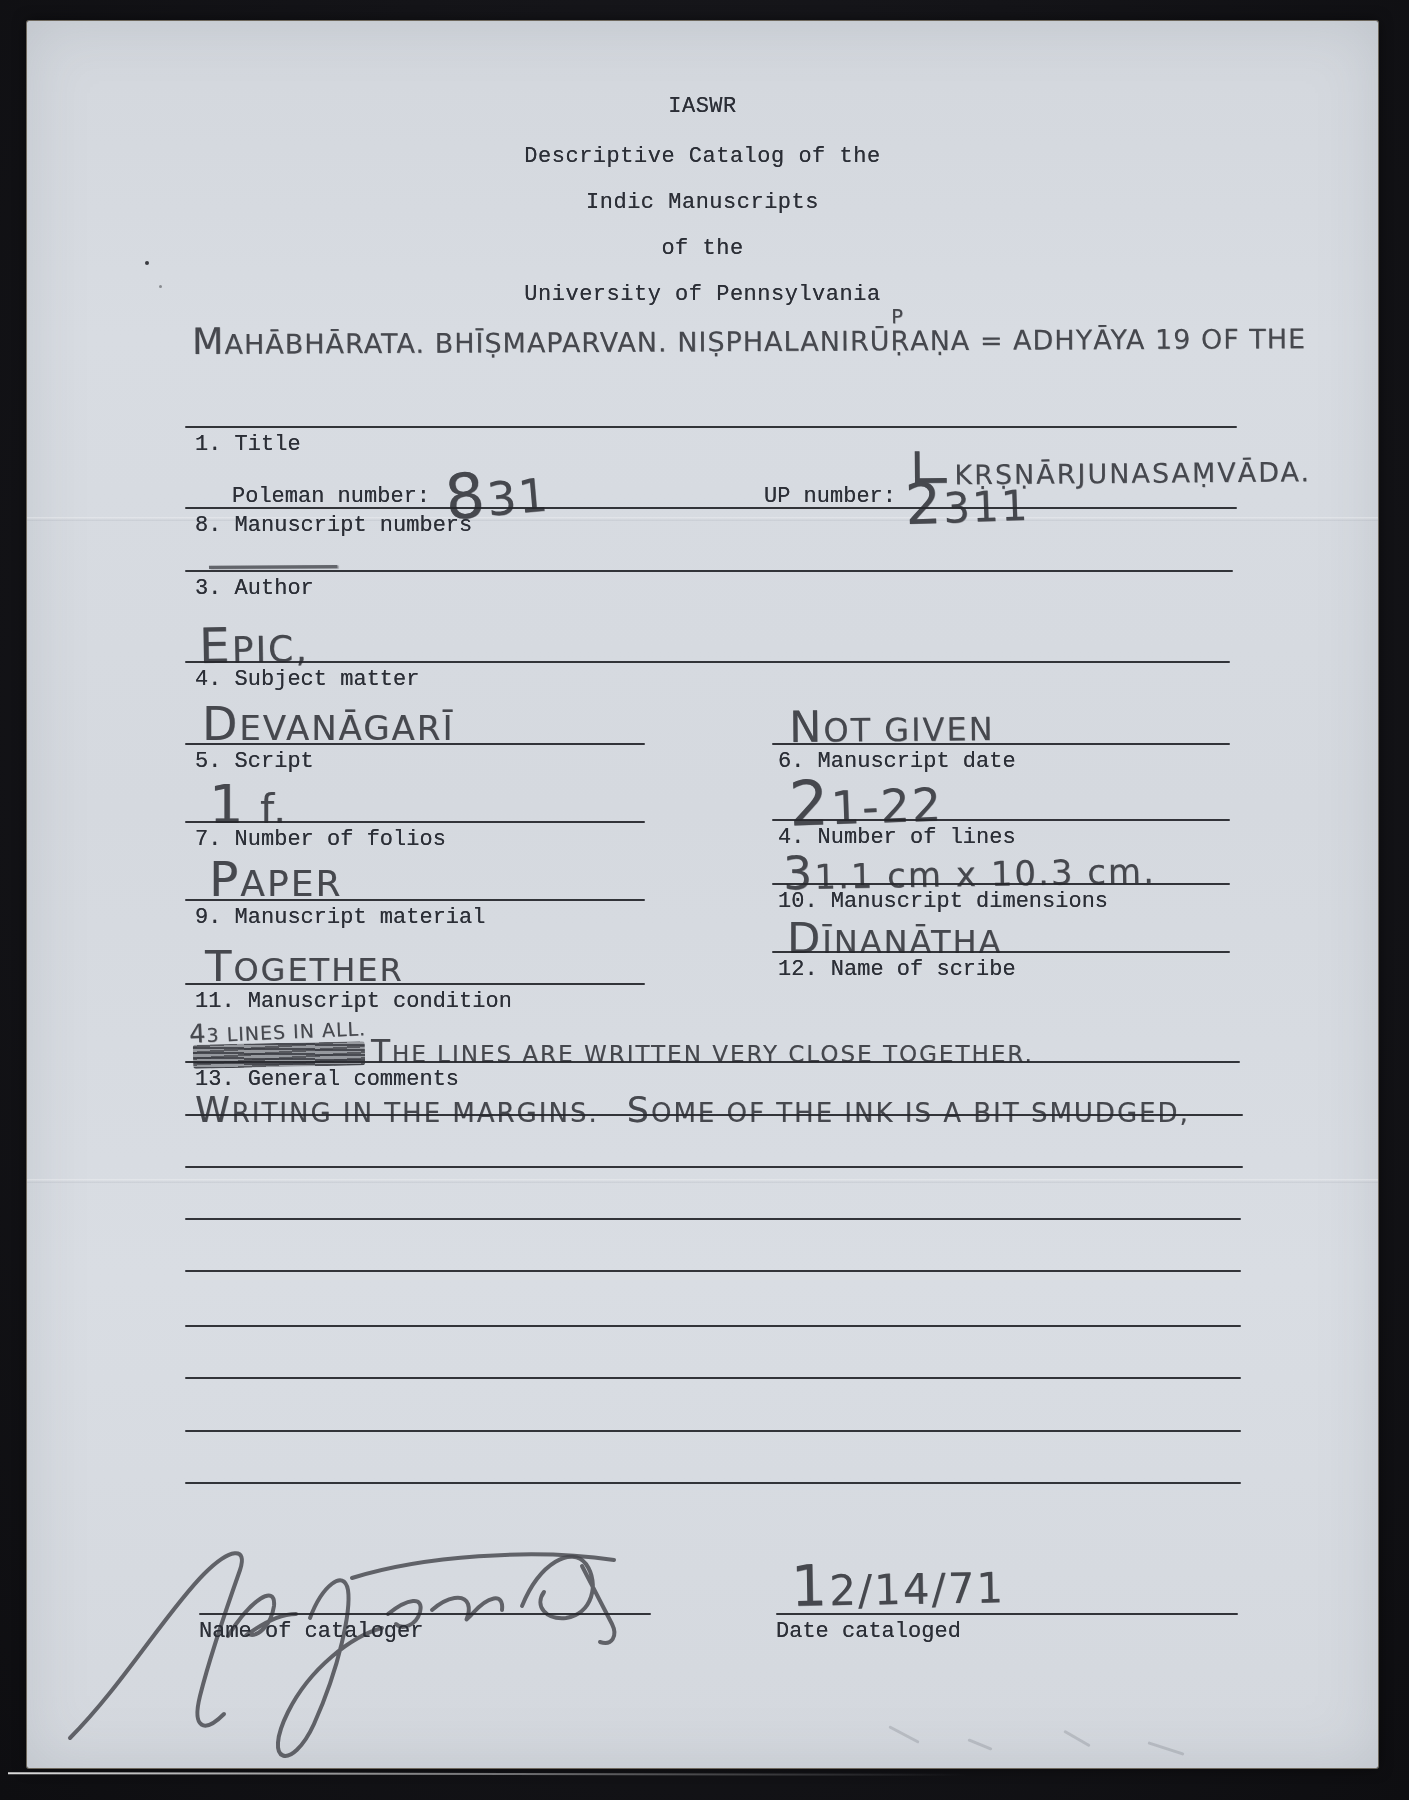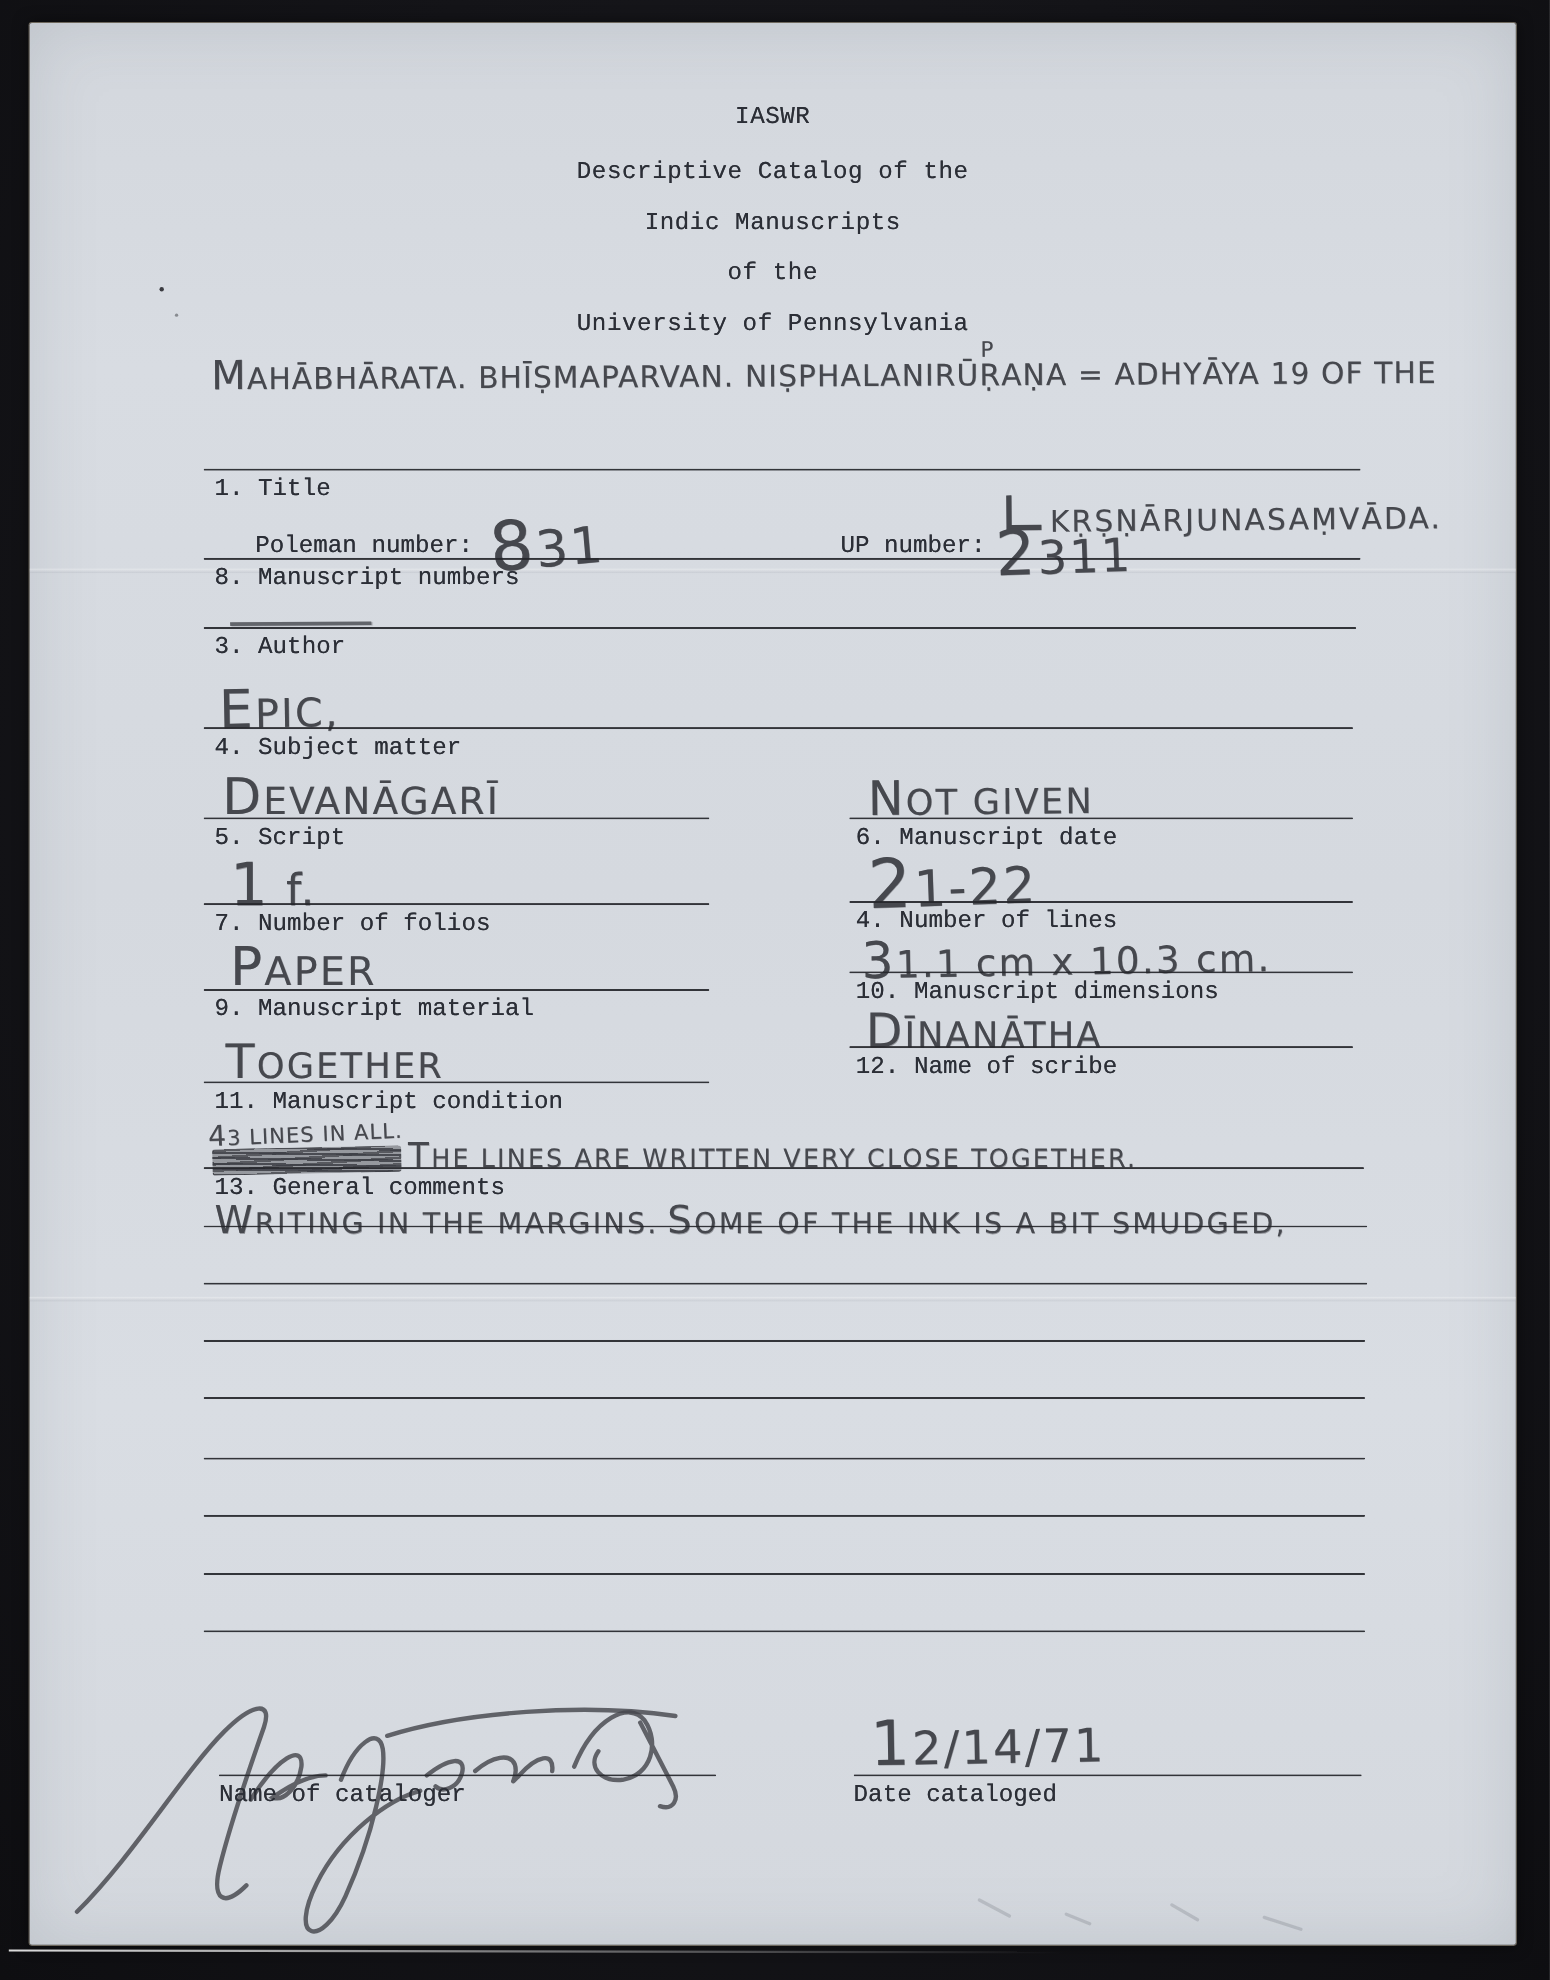--- a/index.html
+++ b/index.html
@@ -112,21 +112,21 @@
   <div class="typed" style="left:168px;top:968px">11. Manuscript condition</div>
   <div class="typed" style="left:751px;top:936px">12. Name of scribe</div>
 
   <div class="hw" style="left:162px;top:994px;font-size:19px;letter-spacing:1px;transform:rotate(-2.5deg)">43 LINES IN ALL.</div>
   <div class="scratch" style="left:166px;top:1022px;width:172px;height:24px"></div>
   <div class="hw" style="left:344px;top:1012px;font-size:23px">THE LINES ARE WRITTEN VERY CLOSE TOGETHER.</div>
   <div class="rule" style="left:158px;top:1040px;width:1055px"></div>
   <div class="typed" style="left:168px;top:1046px">13. General comments</div>
 
   <div class="hw" style="left:168px;top:1068px;font-size:26px">
-    <span class="seg">WRITING IN THE MARGINS.</span><span class="seg" style="margin-left:8px">SOME OF THE INK IS A BIT SMUDGED,</span>
+    <span class="seg">WRITING IN THE MARGINS.</span><span class="seg" style="margin-left:28px">SOME OF THE INK IS A BIT SMUDGED,</span>
   </div>
   <div class="rule" style="left:158px;top:1093px;width:1058px"></div>
   <div class="rule" style="left:158px;top:1145px;width:1058px"></div>
 
   <div class="rule" style="left:158px;top:1197px;width:1056px"></div>
   <div class="rule" style="left:158px;top:1249px;width:1056px"></div>
   <div class="rule" style="left:158px;top:1304px;width:1056px"></div>
   <div class="rule" style="left:158px;top:1356px;width:1056px"></div>
   <div class="rule" style="left:158px;top:1409px;width:1056px"></div>
   <div class="rule" style="left:158px;top:1461px;width:1056px"></div>

